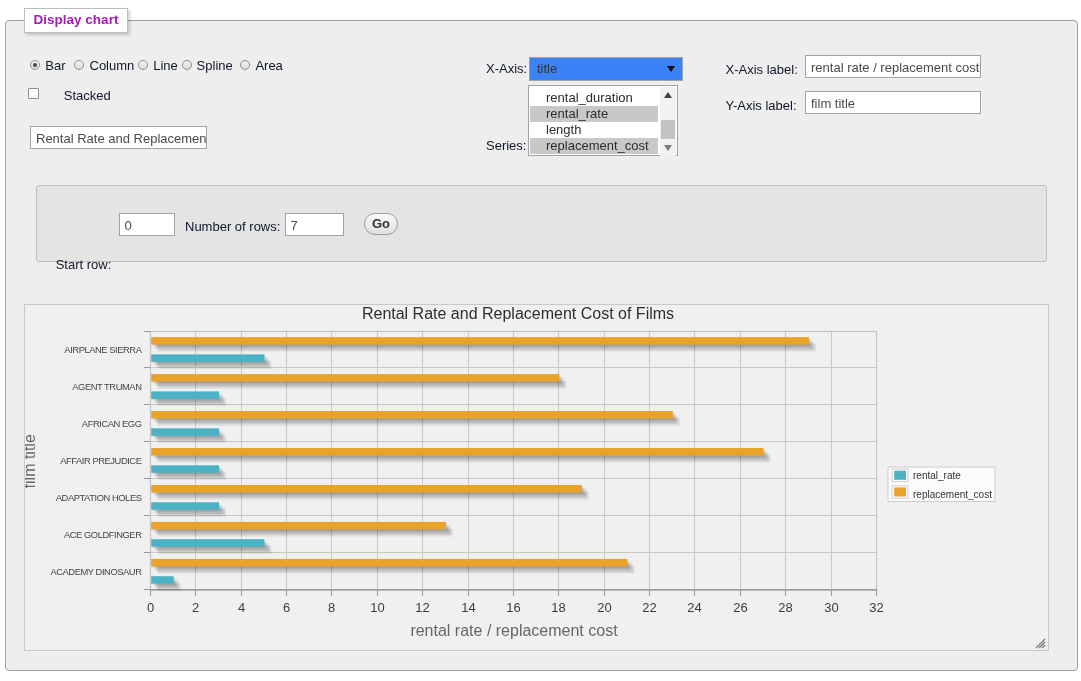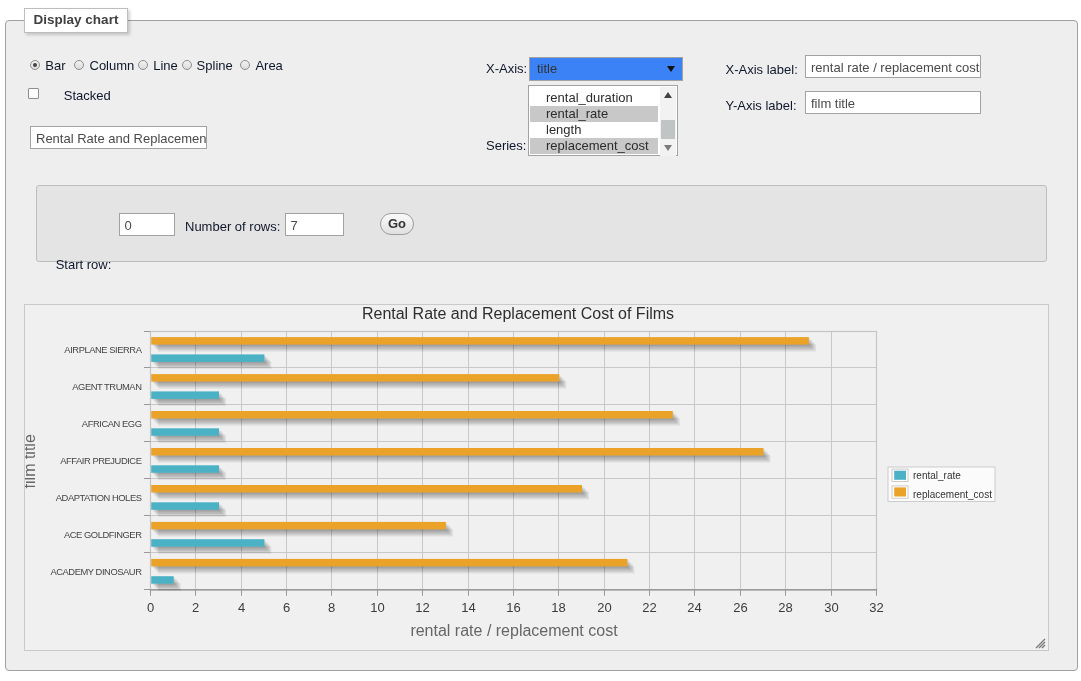--- a/index.html
+++ b/index.html
@@ -1,35 +1,35 @@
 <!DOCTYPE html>
 <html><head><meta charset="utf-8">
 <style>
 * { margin:0; padding:0; box-sizing:border-box; }
 html,body { background:#fff; width:1081px; height:681px; font-family:"Liberation Sans", sans-serif; }
 .abs { position:absolute; }
 #fieldset { left:5px; top:20px; width:1073px; height:651px; background:#eeeeee;
   border:1px solid #a0a0a0; border-radius:4px; }
 #legendbox { left:24px; top:8px; width:104px; height:25px; background:#ffffff;
   border:1px solid #bdbdbd; box-shadow:2px 2px 3px rgba(0,0,0,0.18); z-index:5;
-  font-weight:bold; font-size:13.5px; color:#404040; line-height:21px; text-align:center; }
+  font-weight:bold; font-size:13.5px; color:#a21caf; line-height:21px; text-align:center; }
 .lbl { position:absolute; font-size:13px; color:#0f172a; white-space:nowrap; }
 .radio { position:absolute; width:10px; height:10px; border-radius:50%;
   border:1px solid #8e8e8e; background:linear-gradient(#f2f2f2,#dcdcdc); }
 .radio.sel::after { content:""; position:absolute; left:2px; top:2px; width:4px; height:4px;
   border-radius:50%; background:#444; }
 .checkbox { position:absolute; width:11px; height:11px; border:1px solid #8e8e8e;
   background:#fdfdfd; border-radius:1px; }
 .tinput { position:absolute; background:#fff; border:1px solid #a2a2a2; font-size:13px;
   color:#4a4a4a; overflow:hidden; white-space:nowrap; padding-left:5px; padding-top:2px; }
 #graybox { left:36px; top:185px; width:1011px; height:77px; background:#e4e4e4;
   border:1px solid #bdbdbd; border-radius:3px; }
 #gobtn { left:364px; top:213px; width:34px; height:22px; border:1px solid #9d9d9d;
   border-radius:11px; background:linear-gradient(#fafafa,#e0e0e0); font-size:13px;
-  color:#333; text-align:center; line-height:20px; font-weight:bold;margin-left:16px; }
+  color:#333; text-align:center; line-height:20px; font-weight:bold; }
 #selectbox { left:529px; top:57px; width:154px; height:24px; background:#3b82f6;
   border:1px solid #a2a2a2; font-size:13px; color:#333; line-height:22px; padding-left:7px; }
 #selarrow { left:667px; top:66px; width:0; height:0; border-left:4.5px solid transparent;
   border-right:4.5px solid transparent; border-top:6px solid #111; }
 #listbox { left:528px; top:85px; width:150px; height:71px; background:#fff;
   border:1px solid #a2a2a2; font-size:13px; color:#2c2c2c; }
 .litem { position:absolute; left:1px; width:127.5px; height:16px; line-height:16px;
   padding-left:16px; white-space:nowrap; overflow:hidden; }
 .litem.sel { background:#c8c8c8; }
 #sbar { position:absolute; right:1.5px; top:1px; width:16px; height:68.5px; background:#f2f2f2; }

